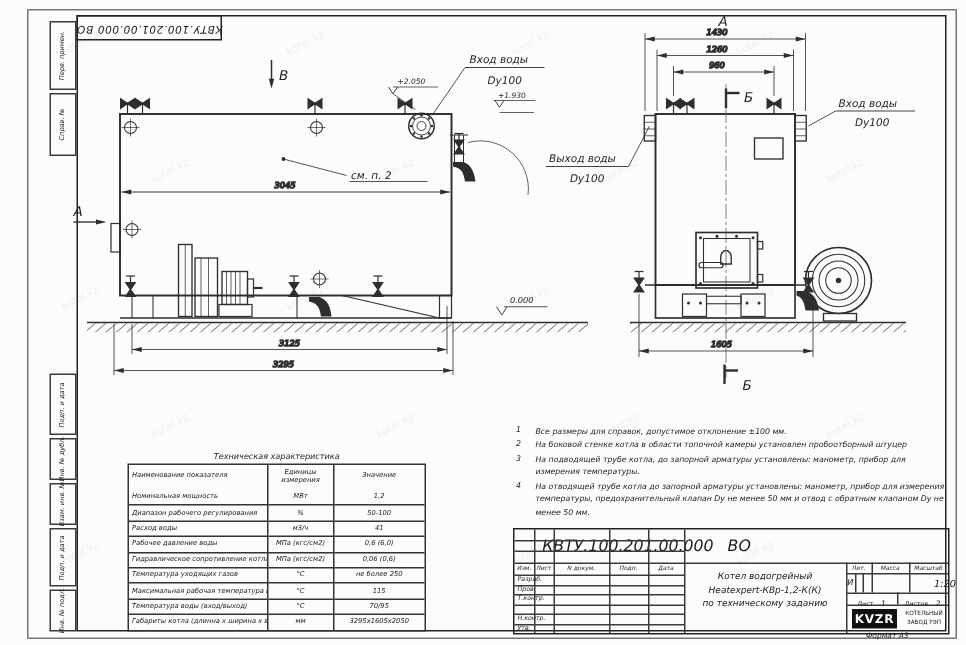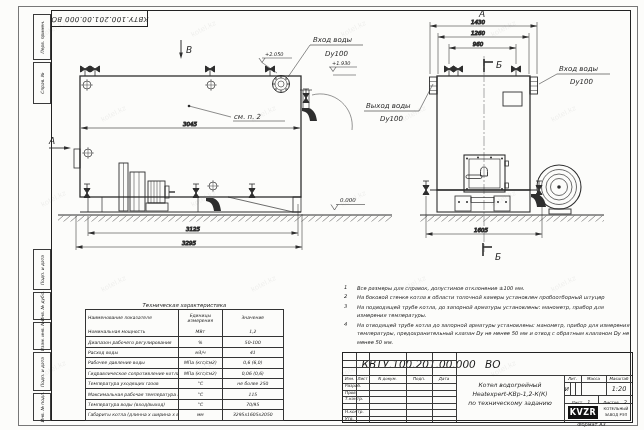--- a/index.html
+++ b/index.html
@@ -478,21 +478,21 @@
 
     <div>Котел водогрейный</div>
         <div>Heatexpert-КВр-1,2-К(К)</div>
         <div>по техническому заданию</div>
       </div>
 
     <div class="lith" style="left:221px;width:17px;">Лит.</div>
     <div class="lith" style="left:238px;width:25px;">Масса</div>
     <div class="lith" style="left:263px;width:26px;">Масштаб</div>
     <div class="cell ctr" style="left:221px;top:29px;width:5.7px;height:13px;font-size:5.5px;">И</div>
-    <div class="cell ctr" style="left:263px;top:29px;width:26px;height:13px;font-size:6.5px;">1:20</div>
+    <div class="cell ctr" style="left:274px;top:29px;width:26px;height:13px;font-size:6.5px;">1:20</div>
 
     <div class="cell" style="left:221px;top:42px;width:34px;height:8px;line-height:8px;text-align:center;">
       <span style="font-size:4.2px;">Лист</span>
       <span style="font-size:5px;">1</span>
     </div>
     <div class="cell" style="left:255px;top:42px;width:34px;height:8px;line-height:8px;text-align:center;">
       <span style="font-size:4.2px;">Листов</span>
       <span style="font-size:5px;">2</span>
     </div>
 

